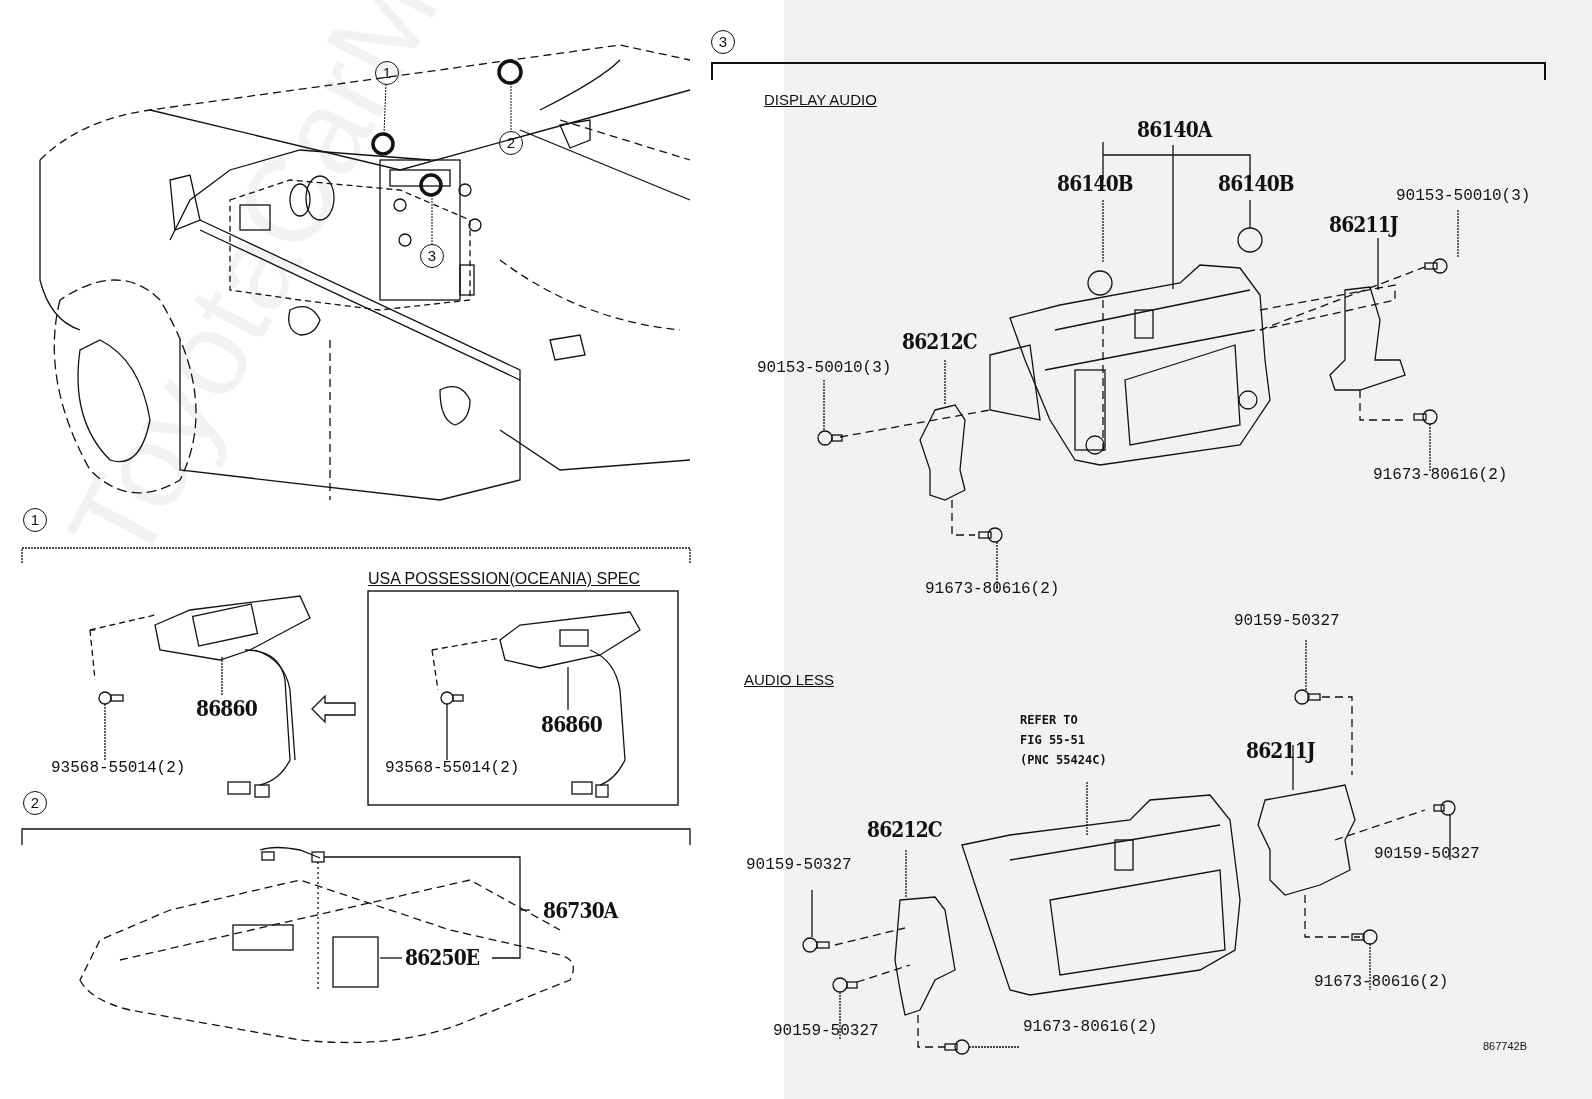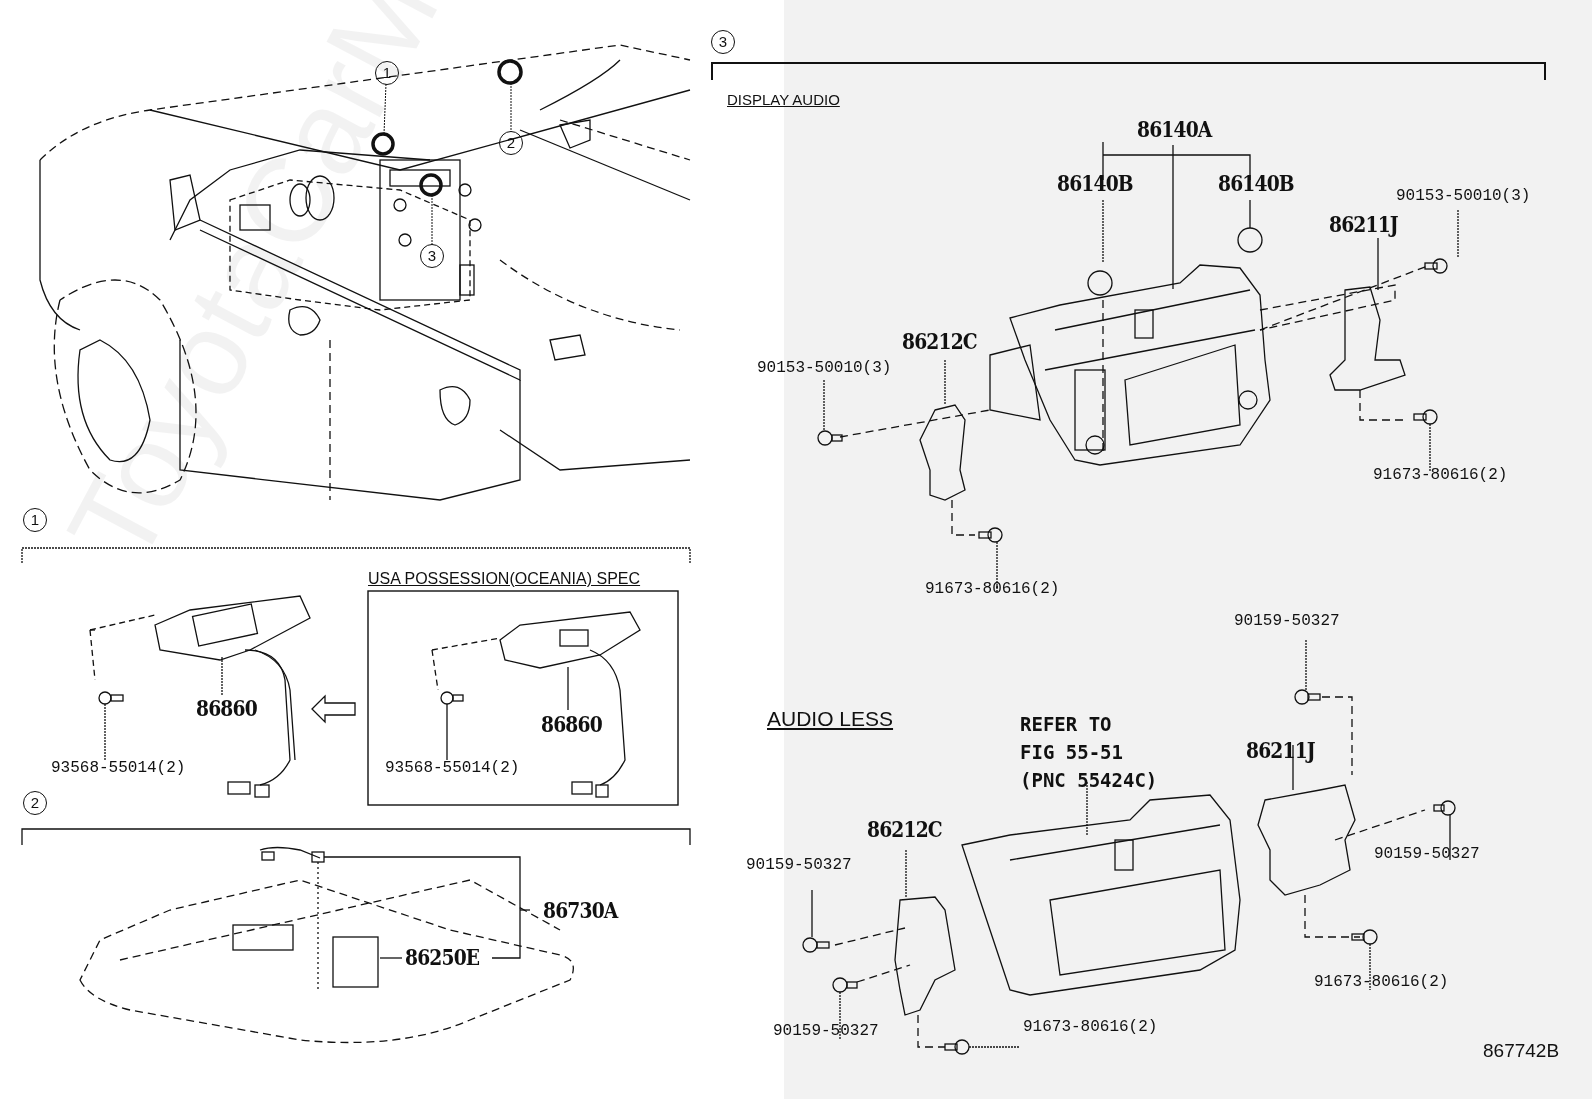--- a/index.html
+++ b/index.html
@@ -4,24 +4,24 @@
 <style>
   html,body{margin:0;padding:0;background:#ffffff;}
   body{width:1592px;height:1099px;position:relative;overflow:hidden;font-family:"DejaVu Sans Mono","Liberation Mono",monospace;color:#111;}
   .right-bg{position:absolute;left:784px;top:0;width:808px;height:1099px;background:#f2f2f2;}
   svg.art{position:absolute;left:0;top:0;}
   .lbl{position:absolute;white-space:nowrap;line-height:1;}
   .pn{font-family:"DejaVu Serif","Liberation Serif",serif;font-weight:bold;font-size:22px;letter-spacing:-1px;transform:scaleX(0.85);transform-origin:left top;}
   .pn-sm{font-family:Liberation Mono, monospace;font-size:16px;letter-spacing:0;}
   .cap{font-family:"Liberation Sans","DejaVu Sans",sans-serif;font-size:16px;}
   .cap-u{text-decoration:underline;}
-  .note{font-family:"DejaVu Sans Mono","Liberation Mono",monospace;font-weight:bold;font-size:19px;line-height:28px;white-space:pre;}
+  .note{font-family:"DejaVu Sans Mono","Liberation Mono",monospace;font-weight:bold;font-size:12px;line-height:20px;white-space:pre;}
   .circ{position:absolute;width:22px;height:22px;border:1.6px solid #111;border-radius:50%;font-family:"Liberation Sans",sans-serif;font-size:15px;text-align:center;line-height:22px;background:transparent;}
   .watermark{position:absolute;left:40px;top:520px;font-family:"Liberation Sans",sans-serif;font-size:120px;color:rgba(0,0,0,0.05);transform:rotate(-62deg);transform-origin:left top;white-space:nowrap;pointer-events:none;}
-  .fignum{font-family:"Liberation Sans",sans-serif;font-size:19px;}
+  .fignum{font-family:"Liberation Sans",sans-serif;font-size:11px;}
 </style>
 </head>
 <body>
 
 <div class="right-bg"></div>
 <div class="watermark">ToyotaCarMine.ru</div>
 
 <svg class="art" width="1592" height="1099" viewBox="0 0 1592 1099" fill="none" stroke="#111" stroke-width="1.3">
 
   <g>
@@ -217,32 +217,32 @@
 <div class="lbl cap" style="left:368px;top:571px;text-decoration:underline;">USA POSSESSION(OCEANIA) SPEC</div>
 <div class="lbl pn" style="left:541px;top:713px;">86860</div>
 <div class="lbl pn-sm" style="left:385px;top:760px;">93568-55014(2)</div>
 
 <div class="circ" style="left:23px;top:791px;">2</div>
 <div class="lbl pn" style="left:543px;top:899px;">86730A</div>
 <div class="lbl pn" style="left:405px;top:946px;">86250E</div>
 
 <div class="circ" style="left:711px;top:30px;">3</div>
 
-<div class="lbl cap cap-u" style="left:727px;top:92px;font-size:15px;">DISPLAY AUDIO</div>
+<div class="lbl cap cap-u" style="left:764px;top:92px;font-size:15px;">DISPLAY AUDIO</div>
 <div class="lbl pn" style="left:1137px;top:118px;">86140A</div>
 <div class="lbl pn" style="left:1057px;top:172px;">86140B</div>
 <div class="lbl pn" style="left:1218px;top:172px;">86140B</div>
 <div class="lbl pn" style="left:902px;top:330px;">86212C</div>
 <div class="lbl pn" style="left:1329px;top:213px;">86211J</div>
 <div class="lbl pn-sm" style="left:757px;top:360px;">90153-50010(3)</div>
 <div class="lbl pn-sm" style="left:1396px;top:188px;">90153-50010(3)</div>
 <div class="lbl pn-sm" style="left:925px;top:581px;">91673-80616(2)</div>
 <div class="lbl pn-sm" style="left:1373px;top:467px;">91673-80616(2)</div>
 
-<div class="lbl cap cap-u" style="left:767px;top:672px;font-size:21px;margin-top:36px;">AUDIO LESS</div>
+<div class="lbl cap cap-u" style="left:744px;top:672px;font-size:15px;">AUDIO LESS</div>
 <div class="lbl note" style="left:1020px;top:710px;">REFER TO
 FIG 55-51
 (PNC 55424C)</div>
 <div class="lbl pn" style="left:867px;top:818px;">86212C</div>
 <div class="lbl pn" style="left:1246px;top:739px;">86211J</div>
 <div class="lbl pn-sm" style="left:1234px;top:613px;">90159-50327</div>
 <div class="lbl pn-sm" style="left:1374px;top:846px;">90159-50327</div>
 <div class="lbl pn-sm" style="left:746px;top:857px;">90159-50327</div>
 <div class="lbl pn-sm" style="left:773px;top:1023px;">90159-50327</div>
 <div class="lbl pn-sm" style="left:1023px;top:1019px;">91673-80616(2)</div>

